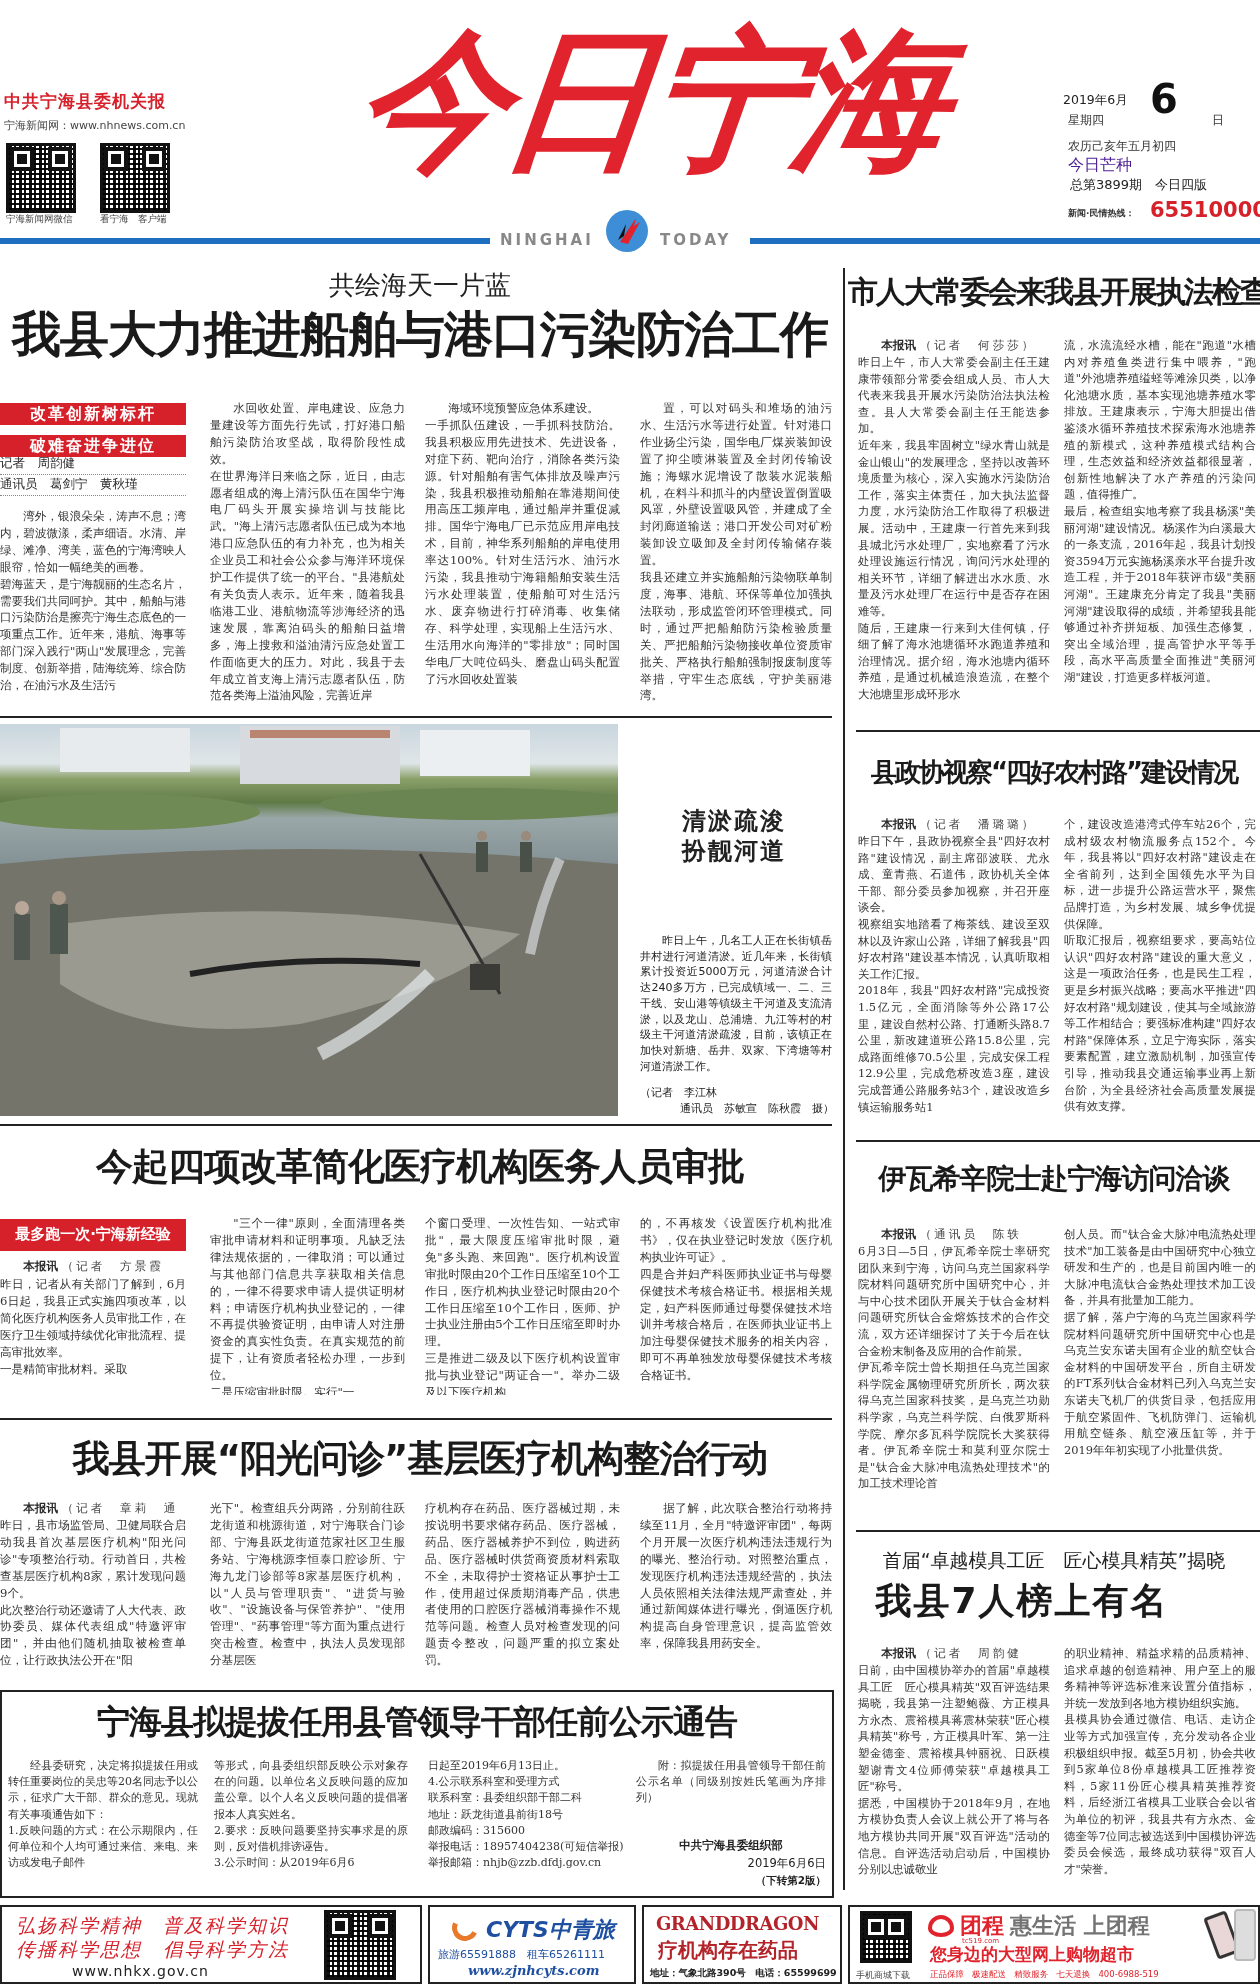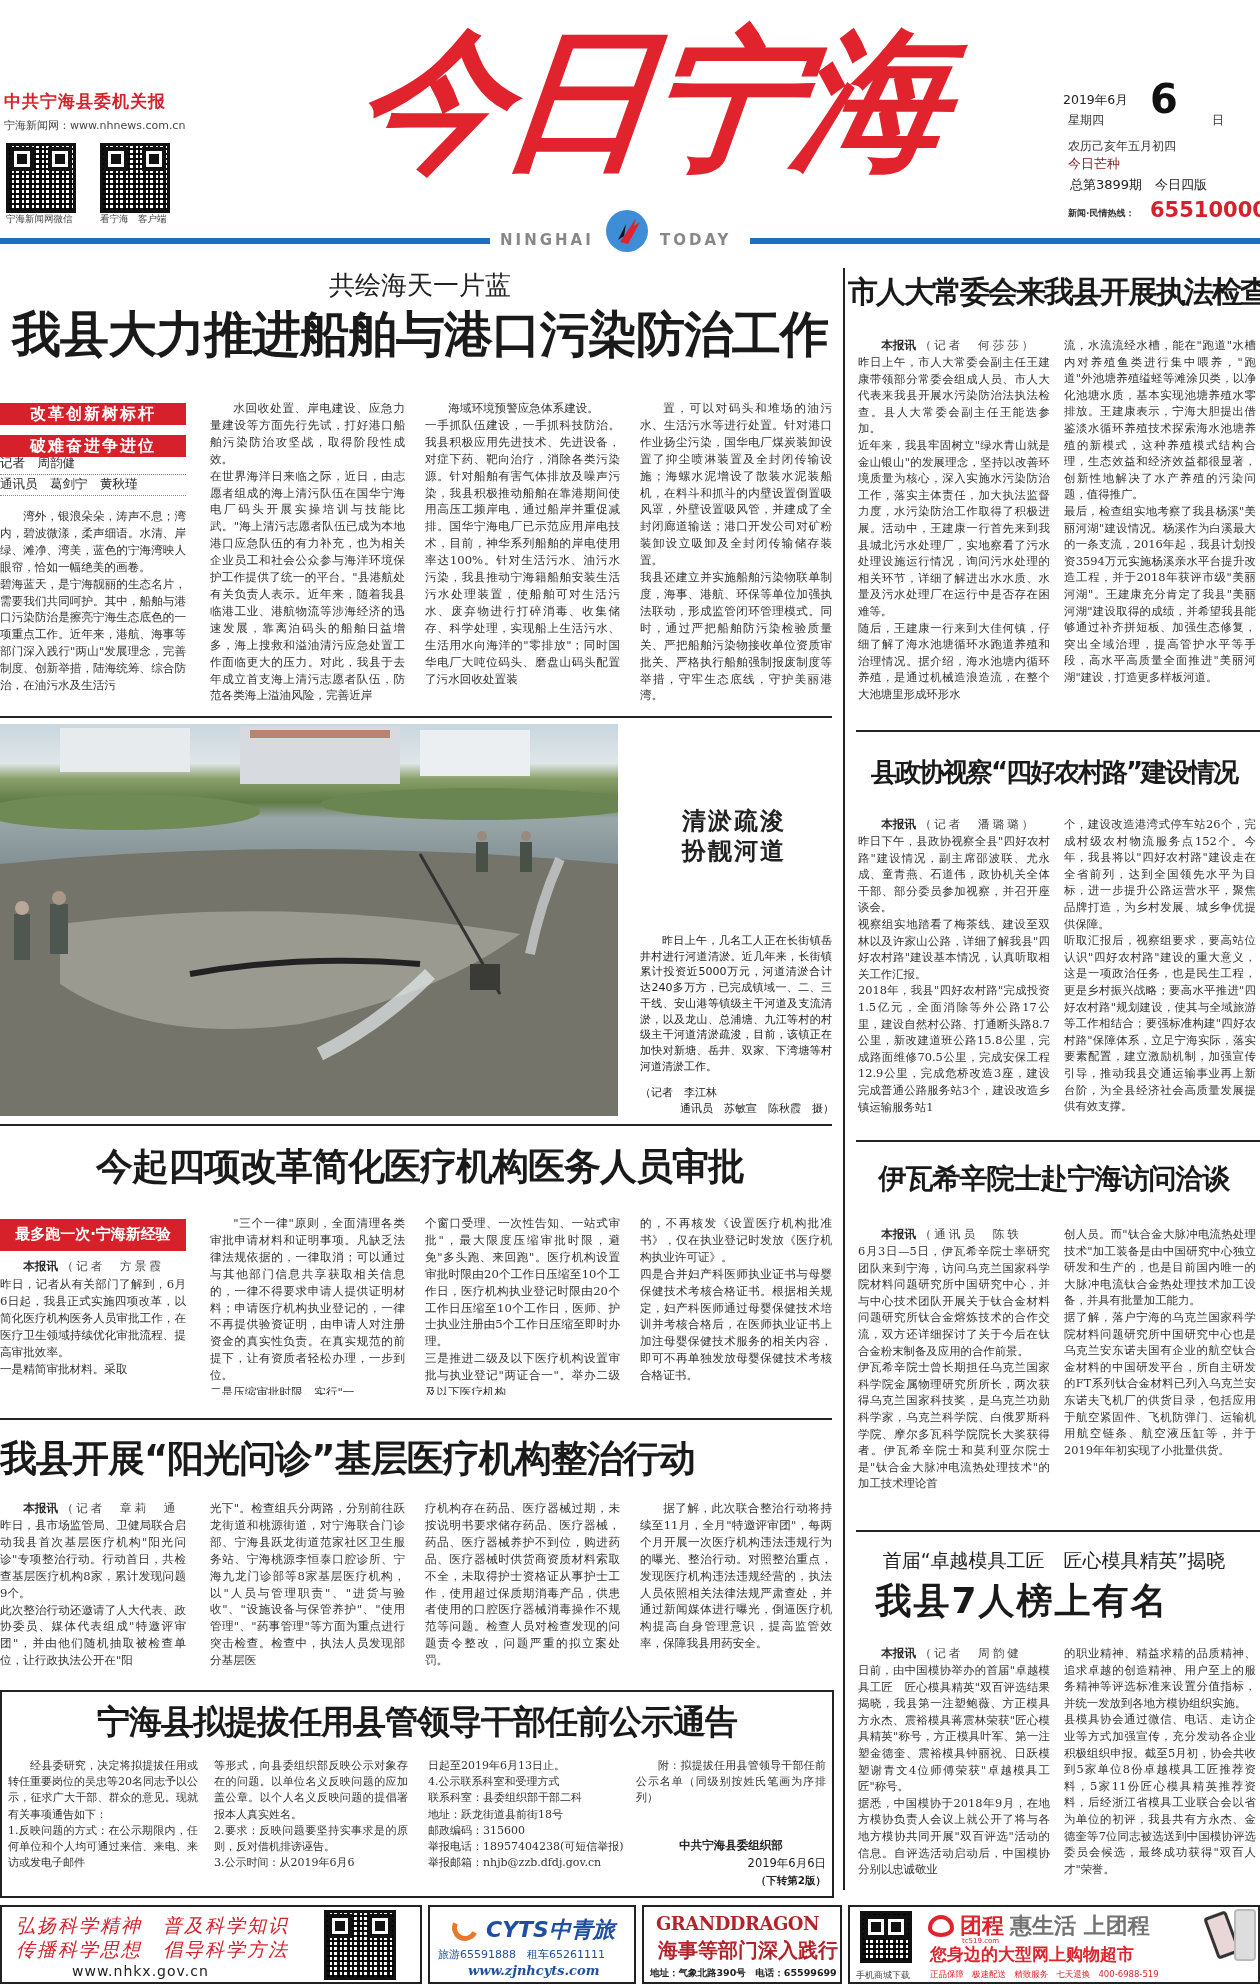--- a/index.html
+++ b/index.html
@@ -32,21 +32,21 @@
 <div class="abs sans" style="left:6px;top:213px;font-size:9.5px;color:#444">宁海新闻网微信</div>
 <div class="abs sans" style="left:100px;top:213px;font-size:9.5px;color:#444">看宁海　客户端</div>
 
 <div class="abs" style="left:320px;top:10px;width:660px;text-align:center;font-family:'DejaVu Serif',serif;font-size:152px;line-height:180px;font-weight:bold;color:#e0232c;letter-spacing:-6px;font-style:italic;transform:skewX(-6deg)">今日宁海</div>
 
 <div class="abs sans" style="left:1063px;top:92px;font-size:12.5px;color:#222">2019年6月</div>
 <div class="abs sans" style="left:1150px;top:78px;font-size:40px;font-weight:bold;color:#111;line-height:42px">6</div>
 <div class="abs sans" style="left:1068px;top:112px;font-size:12px;color:#333">星期四</div>
 <div class="abs sans" style="left:1212px;top:112px;font-size:12px;color:#333">日</div>
 <div class="abs sans" style="left:1068px;top:138px;font-size:12px;color:#333">农历己亥年五月初四</div>
-<div class="abs sans" style="left:1068px;top:155px;font-size:13px;color:#7f1d1d">今日芒种</div>
+<div class="abs sans" style="left:1068px;top:155px;font-size:16px;color:#4c1d95">今日芒种</div>
 <div class="abs sans" style="left:1070px;top:176px;font-size:13px;color:#222">总第3899期　今日四版</div>
 <div class="abs sans" style="left:1068px;top:207px;font-size:9px;font-weight:bold;color:#333">新闻·民情热线：</div>
 <div class="abs sans red" style="left:1150px;top:198px;font-size:21px;font-weight:bold">65510000</div>
 
 <div class="abs" style="left:0;top:238px;width:490px;height:6px;background:#1e6fc0"></div>
 <div class="abs" style="left:750px;top:238px;width:510px;height:6px;background:#1e6fc0"></div>
 <div class="abs sans" style="left:500px;top:231px;font-size:15px;font-weight:bold;color:#888;letter-spacing:3px">NINGHAI</div>
 <div class="abs" style="left:606px;top:210px;width:42px;height:42px;border-radius:50%;background:#3d8ed6;overflow:hidden">
   <svg width="42" height="42" viewBox="0 0 42 42">
       <path d="M14 32 L30 8 L28 16 L34 12 L22 34 Z" fill="#e0232c"></path>
@@ -116,21 +116,21 @@
 <div class="col body-text" style="left:0;top:1276px;width:186px;height:120px;white-space:pre-line;text-indent:0">昨日，记者从有关部门了解到，6月6日起，我县正式实施四项改革，以简化医疗机构医务人员审批工作，在医疗卫生领域持续优化审批流程、提高审批效率。
 一是精简审批材料。采取</div>
 <div class="col body-text" style="left:210px;top:1215px;width:195px;height:180px;white-space:pre-line">"三个一律"原则，全面清理各类审批申请材料和证明事项。凡缺乏法律法规依据的，一律取消；可以通过与其他部门信息共享获取相关信息的，一律不得要求申请人提供证明材料；申请医疗机构执业登记的，一律不再提供验资证明，由申请人对注册资金的真实性负责。在真实规范的前提下，让有资质者轻松办理，一步到位。
 二是压缩审批时限。实行"一</div>
 <div class="col body-text" style="left:425px;top:1215px;width:195px;height:180px;white-space:pre-line;text-indent:0">个窗口受理、一次性告知、一站式审批"，最大限度压缩审批时限，避免"多头跑、来回跑"。医疗机构设置审批时限由20个工作日压缩至10个工作日，医疗机构执业登记时限由20个工作日压缩至10个工作日，医师、护士执业注册由5个工作日压缩至即时办理。
 三是推进二级及以下医疗机构设置审批与执业登记"两证合一"。举办二级及以下医疗机构</div>
 <div class="col body-text" style="left:640px;top:1215px;width:192px;height:180px;white-space:pre-line;text-indent:0">的，不再核发《设置医疗机构批准书》，仅在执业登记时发放《医疗机构执业许可证》。
 四是合并妇产科医师执业证书与母婴保健技术考核合格证书。根据相关规定，妇产科医师通过母婴保健技术培训并考核合格后，在医师执业证书上加注母婴保健技术服务的相关内容，即可不再单独发放母婴保健技术考核合格证书。</div>
 <div class="hline" style="left:0;top:1418px;width:832px"></div>
 
-<div class="abs head-big" style="left:0;top:1437px;width:840px;font-size:37px;line-height:44px">我县开展“阳光问诊”基层医疗机构整治行动</div>
+<div class="abs head-big" style="left:0;top:1437px;width:840px;text-align:center;font-size:37px;line-height:44px">我县开展“阳光问诊”基层医疗机构整治行动</div>
 <div class="col byline" style="left:0;top:1500px;width:186px;height:17px"><b style="margin-left:2em">本报讯</b> <i>（记者　章莉　通讯员　胡晓慧）</i></div>
 <div class="col body-text" style="left:0;top:1517px;width:186px;height:155px;white-space:pre-line;text-indent:0">昨日，县市场监管局、卫健局联合启动我县首次基层医疗机构"阳光问诊"专项整治行动。行动首日，共检查基层医疗机构8家，累计发现问题9个。
 此次整治行动还邀请了人大代表、政协委员、媒体代表组成"特邀评审团"，并由他们随机抽取被检查单位，让行政执法公开在"阳</div>
 <div class="col body-text" style="left:210px;top:1500px;width:195px;height:172px;white-space:pre-line;text-indent:0">光下"。检查组兵分两路，分别前往跃龙街道和桃源街道，对宁海联合门诊部、宁海县跃龙街道范家社区卫生服务站、宁海桃源李恒泰口腔诊所、宁海九龙门诊部等8家基层医疗机构，以"人员与管理职责"、"进货与验收"、"设施设备与保管养护"、"使用管理"、"药事管理"等方面为重点进行突击检查。检查中，执法人员发现部分基层医</div>
 <div class="col body-text" style="left:425px;top:1500px;width:195px;height:172px;white-space:pre-line;text-indent:0">疗机构存在药品、医疗器械过期，未按说明书要求储存药品、医疗器械，药品、医疗器械养护不到位，购进药品、医疗器械时供货商资质材料索取不全，未取得护士资格证从事护士工作，使用超过保质期消毒产品，供患者使用的口腔医疗器械消毒操作不规范等问题。检查人员对检查发现的问题责令整改，问题严重的拟立案处罚。</div>
 <div class="col body-text" style="left:640px;top:1500px;width:192px;height:172px;white-space:pre-line">据了解，此次联合整治行动将持续至11月，全月"特邀评审团"，每两个月开展一次医疗机构违法违规行为的曝光、整治行动。对照整治重点，发现医疗机构违法违规经营的，执法人员依照相关法律法规严肃查处，并通过新闻媒体进行曝光，倒逼医疗机构提高自身管理意识，提高监管效率，保障我县用药安全。</div>
 
 <div class="abs" style="left:0;top:1690px;width:834px;height:208px;border:2px solid #222"></div>
 <div class="abs head-big" style="left:0;top:1702px;width:834px;text-align:center;font-size:33px;line-height:40px;font-family:'DejaVu Serif',serif">宁海县拟提拔任用县管领导干部任前公示通告</div>
 <div class="col body-text" style="left:8px;top:1758px;width:190px;height:136px;white-space:pre-line;font-size:11px;line-height:16.2px">经县委研究，决定将拟提拔任用或转任重要岗位的吴忠等20名同志予以公示，征求广大干部、群众的意见。现就有关事项通告如下：
@@ -193,21 +193,21 @@
   <div class="qr" style="left:322px;top:3px;width:72px;height:70px"></div>
 </div>
 <div class="ad" style="left:428px;top:1905px;width:208px;height:79px">
   <div class="abs" style="left:22px;top:8px;width:26px;height:26px;border-radius:50%;border:5px solid #e8792a;border-right-color:transparent;border-top-color:transparent;transform:rotate(-20deg)"></div>
   <div class="abs sans" style="left:56px;top:8px;font-size:22px;font-weight:bold;font-style:italic;color:#1e4fa0">CYTS中青旅</div>
   <div class="abs sans" style="left:8px;top:40px;font-size:11px;color:#1e4fa0;white-space:nowrap">旅游65591888　租车65261111</div>
   <div class="abs" style="left:38px;top:56px;font-size:13px;font-weight:bold;font-style:italic;color:#1e4fa0">www.zjnhcyts.com</div>
 </div>
 <div class="ad" style="left:642px;top:1905px;width:200px;height:79px">
   <div class="abs" style="left:12px;top:6px;font-size:18px;font-weight:bold;color:#b3232a;letter-spacing:-0.5px">GRANDDRAGON</div>
-  <div class="abs" style="left:14px;top:30px;font-size:20px;color:#b3232a;font-weight:bold">海事等部门深入践行</div>
+  <div class="abs" style="left:14px;top:30px;font-size:20px;color:#b3232a;font-weight:bold">疗机构存在药品</div>
   <div class="abs sans" style="left:6px;top:60px;font-size:9.5px;font-weight:bold;color:#222;white-space:nowrap">地址：气象北路390号　电话：65599699</div>
 </div>
 <div class="ad" style="left:848px;top:1905px;width:412px;height:79px">
   <div class="qr" style="left:10px;top:4px;width:52px;height:52px"></div>
   <div class="abs sans" style="left:6px;top:62px;font-size:9px;color:#444">手机商城下载</div>
   <div class="abs" style="left:78px;top:8px;width:26px;height:22px;border:4px solid #e0232c;border-radius:50% 50% 50% 50%/60% 60% 40% 40%"></div>
   <div class="abs sans" style="left:110px;top:4px;font-size:22px;font-weight:bold;color:#e0232c">团程</div>
   <div class="abs sans" style="left:112px;top:30px;font-size:7px;color:#e0232c">tc519.com</div>
   <div class="abs sans" style="left:160px;top:4px;font-size:22px;font-weight:bold;color:#737373;white-space:nowrap">惠生活 上团程</div>
   <div class="abs sans" style="left:80px;top:36px;font-size:17px;font-weight:bold;color:#e0232c;white-space:nowrap">您身边的大型网上购物超市</div>

